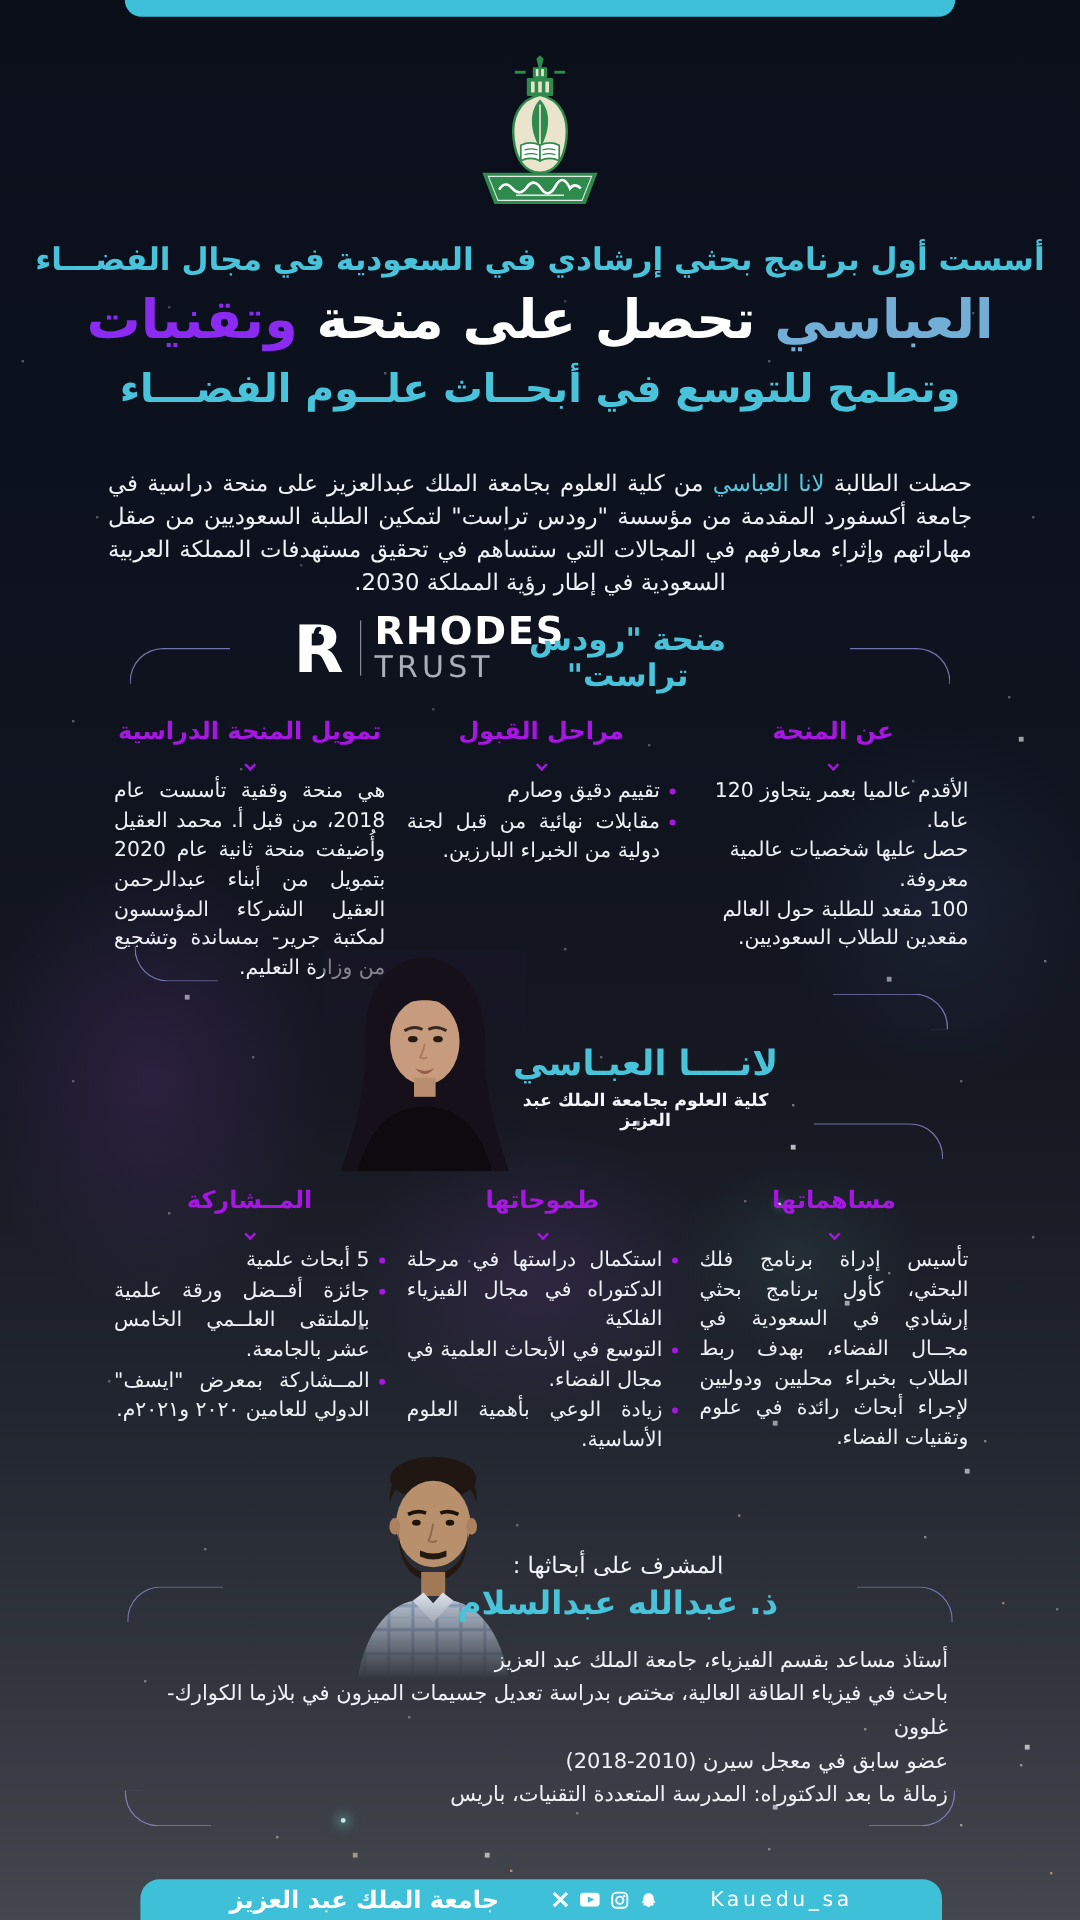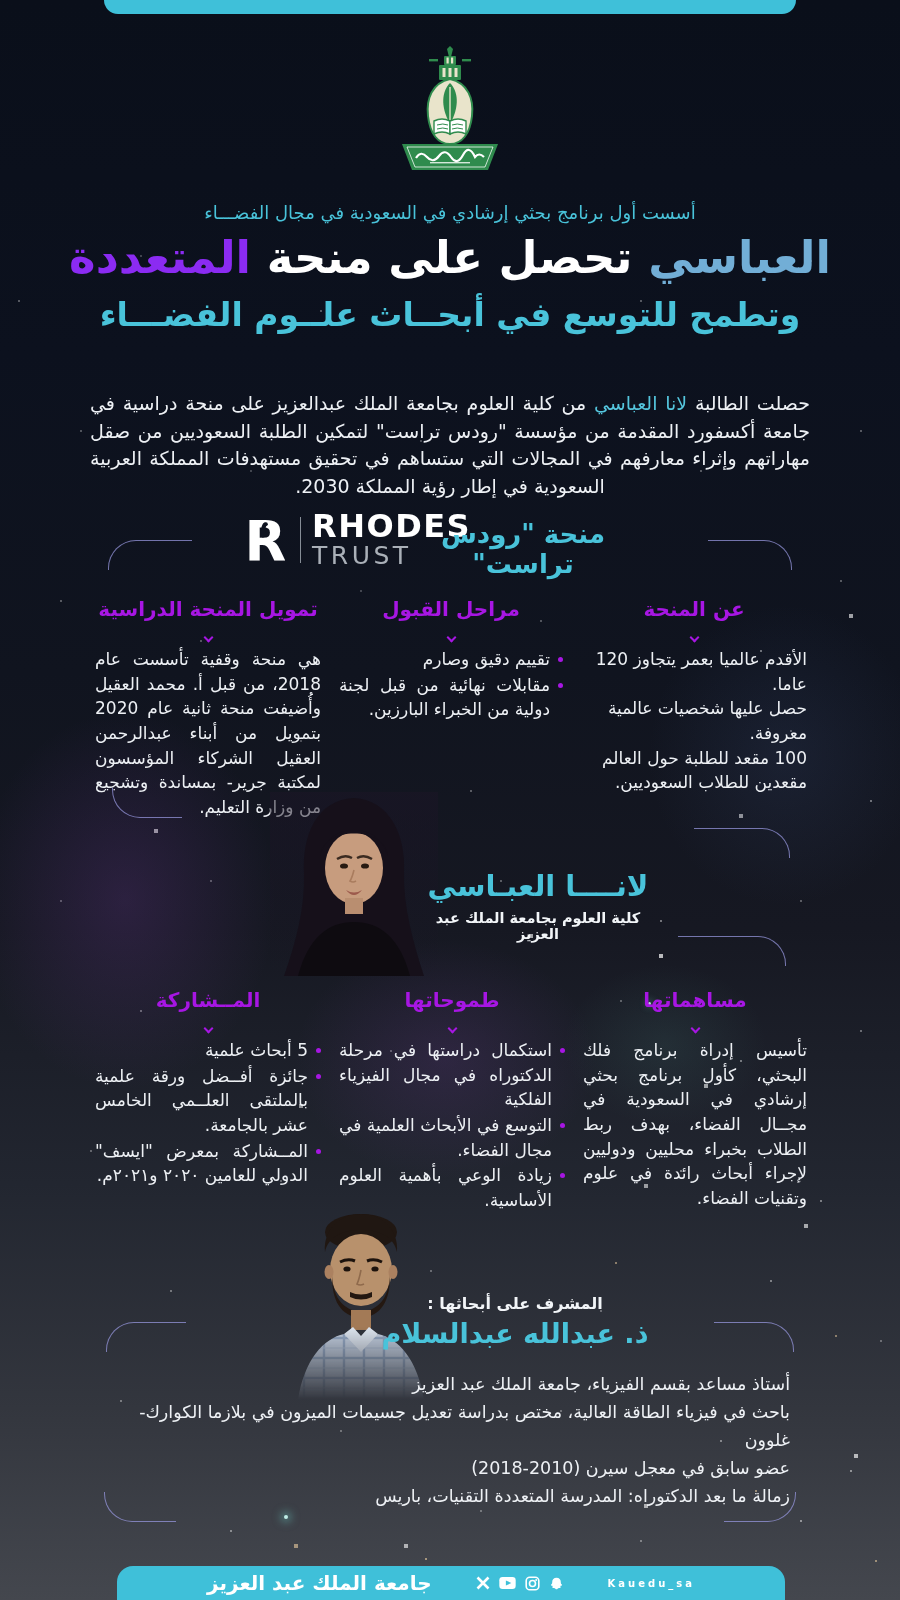--- a/index.html
+++ b/index.html
@@ -25,21 +25,21 @@
   .neb3 { left:230px; top:890px; width:430px; height:340px; background:radial-gradient(closest-side, rgba(118,66,158,.2), transparent 70%); }
   .neb4 { left:520px; top:930px; width:290px; height:230px; background:radial-gradient(closest-side, rgba(92,162,150,.12), transparent 70%); }
   .glow1 { position:absolute; left:284px; top:1515px; width:4px; height:4px; border-radius:50%; background:#bfece6; box-shadow:0 0 9px 3px rgba(110,210,200,.5); }
   .glow2 { position:absolute; left:648px; top:1002px; width:3px; height:3px; border-radius:50%; background:#b9e2da; box-shadow:0 0 7px 2px rgba(110,200,190,.4); }
 
   .top-bar { position:absolute; left:104px; top:-14px; width:692px; height:28px; background:#3fc0d9; border-radius:14px; }
 
   .kau-logo { position:absolute; left:388px; top:46px; width:124px; height:124px; }
 
   .headline { position:absolute; top:202px; left:0; right:0; text-align:center; }
-  .h-line1 { font-size:18px; font-weight:normal; color:#49c3da; }
+  .h-line1 { font-size:26px; font-weight:bold; color:#49c3da; }
   .h-line2 { font-size:45px; font-weight:bold; margin-top:8px; line-height:1.2; }
   .h-name { color:#72aed6; } .h-mid { color:#ffffff; } .h-ox { color:#8b2bf2; }
   .h-line3 { font-size:33px; font-weight:bold; color:#49c3da; margin-top:10px; }
 
   .intro { position:absolute; top:390px; left:90px; right:90px; font-size:19px; line-height:1.45;
     color:#eef1f5; text-align:justify; text-align-last:center; }
   .intro .hl { color:#55c6de; font-weight:normal; }
 
   
   .cb { position:absolute; width:84px; height:30px; border:0 solid rgba(150,150,220,.75); }
@@ -71,32 +71,32 @@
 
   .photo { position:absolute; }
   .photo-lana { left:270px; top:792px; width:168px; height:184px; }
   .photo-sup { left:274px; top:1208px; width:176px; height:192px; }
 
   .lana-block { position:absolute; left:424px; width:228px; top:869px; text-align:center; }
   .lana-name { font-size:29px; font-weight:bold; color:#49c3da; }
   .lana-college { font-size:14.5px; color:#f2f5f8; font-weight:bold; margin-top:7px; }
 
   .sup-block { position:absolute; left:350px; width:330px; top:1294px; text-align:center; }
-  .sup-label { font-size:16px; color:#f2f5f8; font-weight:bold; }
+  .sup-label { font-size:19px; color:#f2f5f8; font-weight:normal; }
   .sup-name { font-size:27px; font-weight:bold; color:#49c3da; margin-top:5px; }
 
   .bio { position:absolute; top:1370px; left:110px; right:110px; text-align:right;
     font-size:17.5px; color:#eef1f5; line-height:1.6; }
 
   .footer-bar { position:absolute; left:117px; top:1566px; width:668px; height:34px;
     background:#3fc0d9; border-radius:16px 16px 0 0; display:flex; align-items:center;
     justify-content:center; gap:44px; direction:ltr; color:#fff; }
   .f-uni { font-size:20px; font-weight:bold; }
   .f-social { display:flex; align-items:center; gap:9px; }
-  .f-handle { font-size:10px; font-weight:bold; letter-spacing:3px; }
+  .f-handle { font-size:17px; font-weight:normal; letter-spacing:3px; }
   .icon { display:inline-flex; align-items:center; }
 </style>
 </head>
 <body>
 
 <div class="frame">
 
   <div class="stars"></div>
   <div class="stars-big"></div>
   <div class="stars-warm"></div>
@@ -132,21 +132,21 @@
     <path d="M19,101 L105,101 L97,121 L27,121 Z" fill="none" stroke="#ffffff" stroke-width="0.9" opacity="0.85"></path>
     <path d="M28,112 Q33,104 39,111 T51,110 T63,111 T75,109 T87,111 Q91,106 96,111" stroke="#ffffff" stroke-width="2.2" fill="none"></path>
     <rect x="42" y="116" width="40" height="1.4" fill="#ffffff" opacity="0.8"></rect>
   </svg>
 
   <div class="headline">
     <div class="h-line1">أسست أول برنامج بحثي إرشادي في السعودية في مجال الفضـــاء</div>
     <div class="h-line2">
       <span class="h-name">العباسي</span>
       <span class="h-mid">تحصل على منحة</span>
-      <span class="h-ox">المتعددة</span>
+      <span class="h-ox">وتقنيات</span>
     </div>
     <div class="h-line3">وتطمح للتوسع في أبحــاث علــوم الفضـــاء</div>
   </div>
 
   <p class="intro">
     <span>حصلت الطالبة</span>
     <span class="hl">لانا العباسي</span>
     <span>من كلية العلوم بجامعة الملك عبدالعزيز على منحة دراسية في جامعة أكسفورد المقدمة من مؤسسة "رودس تراست" لتمكين الطلبة السعوديين من صقل مهاراتهم وإثراء معارفهم في المجالات التي ستساهم في تحقيق مستهدفات المملكة العربية السعودية في إطار رؤية المملكة 2030.</span>
   </p>
 

